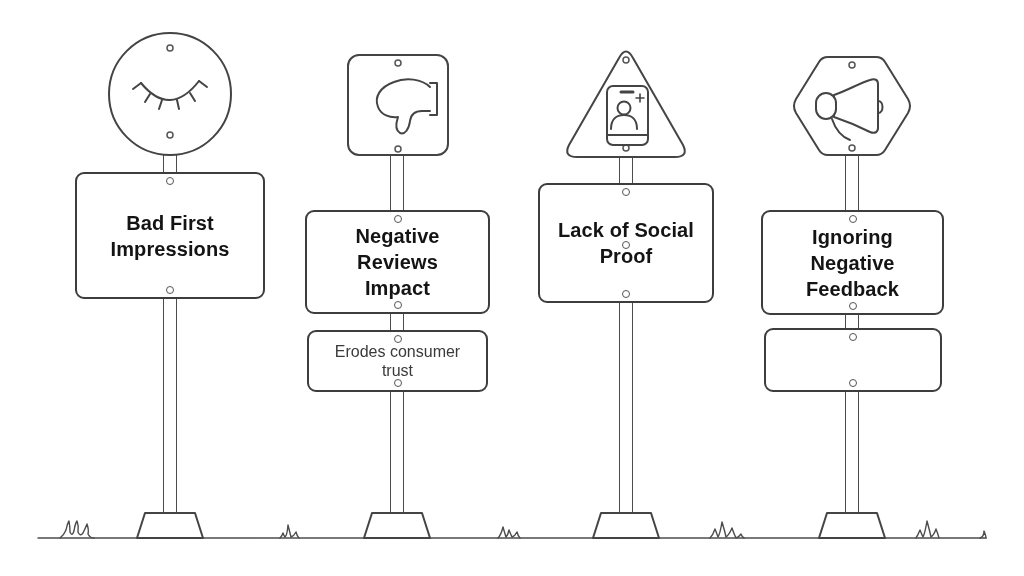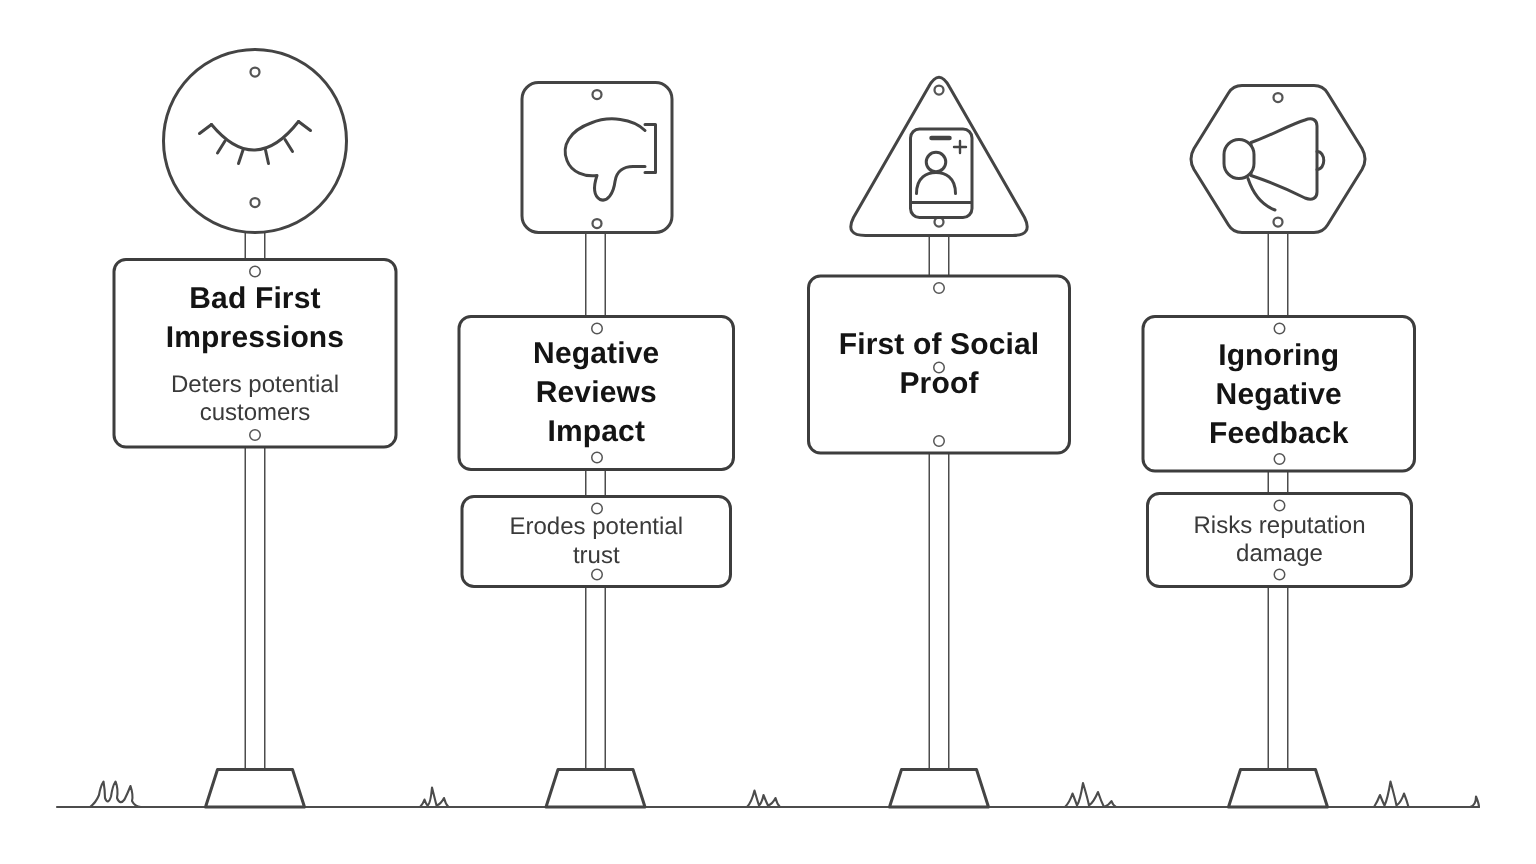--- a/index.html
+++ b/index.html
@@ -58,22 +58,20 @@
         <path d="M71,70 L73,79"></path>
         <path d="M84,63 L89,71"></path>
         <path d="M93,51 L101,57"></path>
       </g>
     </svg>
 
     <div class="board" style="left:75px;top:172px;width:190px;height:127px;">
       <div class="screw top"></div>
       <div class="title">Bad First
 Impressions</div>
-      <div class="subtitle">Deters potential
-customers</div>
       <div class="screw bottom"></div>
     </div>
   </div>
 
   <div>
     <div class="pole" style="left:390px;top:150px;height:62px;"></div>
     <div class="pole" style="left:390px;top:310px;height:25px;"></div>
     <div class="pole" style="left:390px;top:385px;height:130px;"></div>
 
     <svg class="shape-svg" style="left:346px;top:53px;" width="104" height="104" viewBox="0 0 104 104">
@@ -89,21 +87,21 @@
     <div class="board" style="left:305px;top:210px;width:185px;height:104px;">
       <div class="screw top"></div>
       <div class="title">Negative
 Reviews
 Impact</div>
       <div class="screw bottom"></div>
     </div>
 
     <div class="board sub" style="left:307px;top:330px;width:181px;height:62px;">
       <div class="screw top"></div>
-      <div class="subtitle">Erodes potential
+      <div class="subtitle">Erodes consumer
 trust</div>
       <div class="screw bottom"></div>
     </div>
   </div>
 
   <div>
     <div class="pole" style="left:619px;top:150px;height:36px;"></div>
     <div class="pole" style="left:619px;top:295px;height:220px;"></div>
 
     <svg class="shape-svg" style="left:552px;top:38px;" width="148" height="126" viewBox="0 0 148 126">
@@ -115,21 +113,21 @@
         <path d="M69,54 H81" style="stroke-width:3"></path>
         <path d="M56,97 H95"></path>
         <circle cx="72" cy="70" r="6.5"></circle>
         <path d="M59,91 C59,80 66,77 72,77 C78,77 85,80 85,91"></path>
         <path d="M88,56 V64 M84,60 H92" style="stroke-width:1.6"></path>
       </g>
     </svg>
 
     <div class="board" style="left:538px;top:183px;width:176px;height:120px;">
       <div class="screw top"></div>
-      <div class="title">First of Social
+      <div class="title">Lack of Social
 Proof</div>
       <div class="screw mid"></div>
       <div class="screw bottom"></div>
     </div>
   </div>
 
   <div>
     <div class="pole" style="left:845px;top:148px;height:64px;"></div>
     <div class="pole" style="left:845px;top:310px;height:22px;"></div>
     <div class="pole" style="left:845px;top:385px;height:130px;"></div>
@@ -149,22 +147,20 @@
     <div class="board" style="left:761px;top:210px;width:183px;height:105px;text-align:center;">
       <div class="screw top"></div>
       <div class="title">Ignoring
 Negative
 Feedback</div>
       <div class="screw bottom"></div>
     </div>
 
     <div class="board sub" style="left:764px;top:328px;width:178px;height:64px;">
       <div class="screw top"></div>
-      <div class="subtitle">Risks reputation
-damage</div>
       <div class="screw bottom"></div>
     </div>
   </div>
 
   <svg class="ground-svg" style="left:0;top:500px;" width="1024" height="76" viewBox="0 0 1024 76">
     <path class="thin" d="M38,38 H986"></path>
     <path class="thin" d="M60,38 Q64,35 66,30 Q67,24 69,21 Q70,27 70,32 Q72,37 74,31 Q75,24 77,21 Q79,26 78,32 Q80,37 83,33 Q85,29 87,24 Q89,30 88,34 Q90,38 94,38"></path>
     <path class="thin" d="M280,38 Q282,36 283,33 Q284,36 285,37 Q287,36 288,25 Q290,33 291,37 Q294,36 296,32 Q297,36 299,38"></path>
     <path class="thin" d="M498,38 Q501,35 503,27 Q505,34 506,37 Q508,35 509,30 Q511,35 512,37 Q515,36 517,32 Q518,36 520,38"></path>
     <path class="thin" d="M710,38 Q713,35 715,29 Q717,34 718,37 Q720,34 722,22 Q725,32 726,37 Q729,35 732,28 Q734,34 736,38 Q739,37 741,34 Q742,37 744,38"></path>

